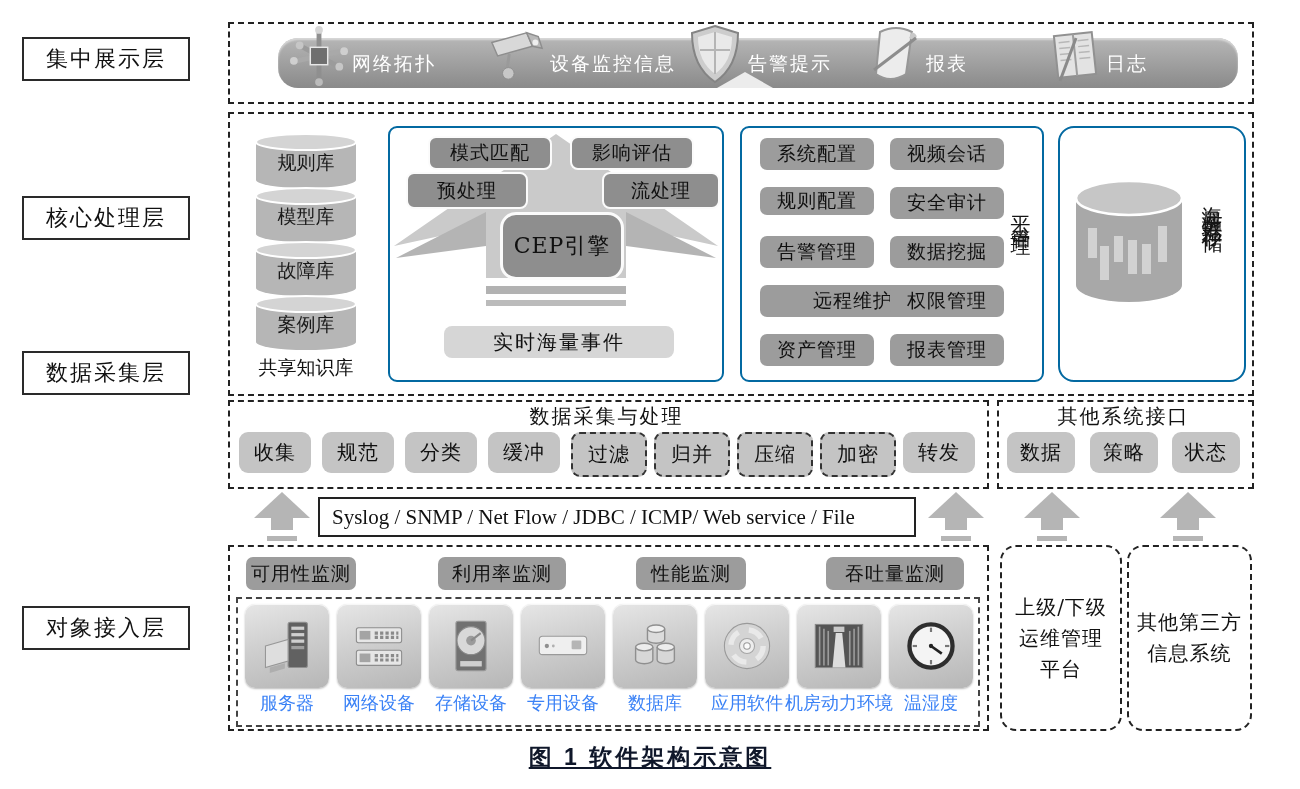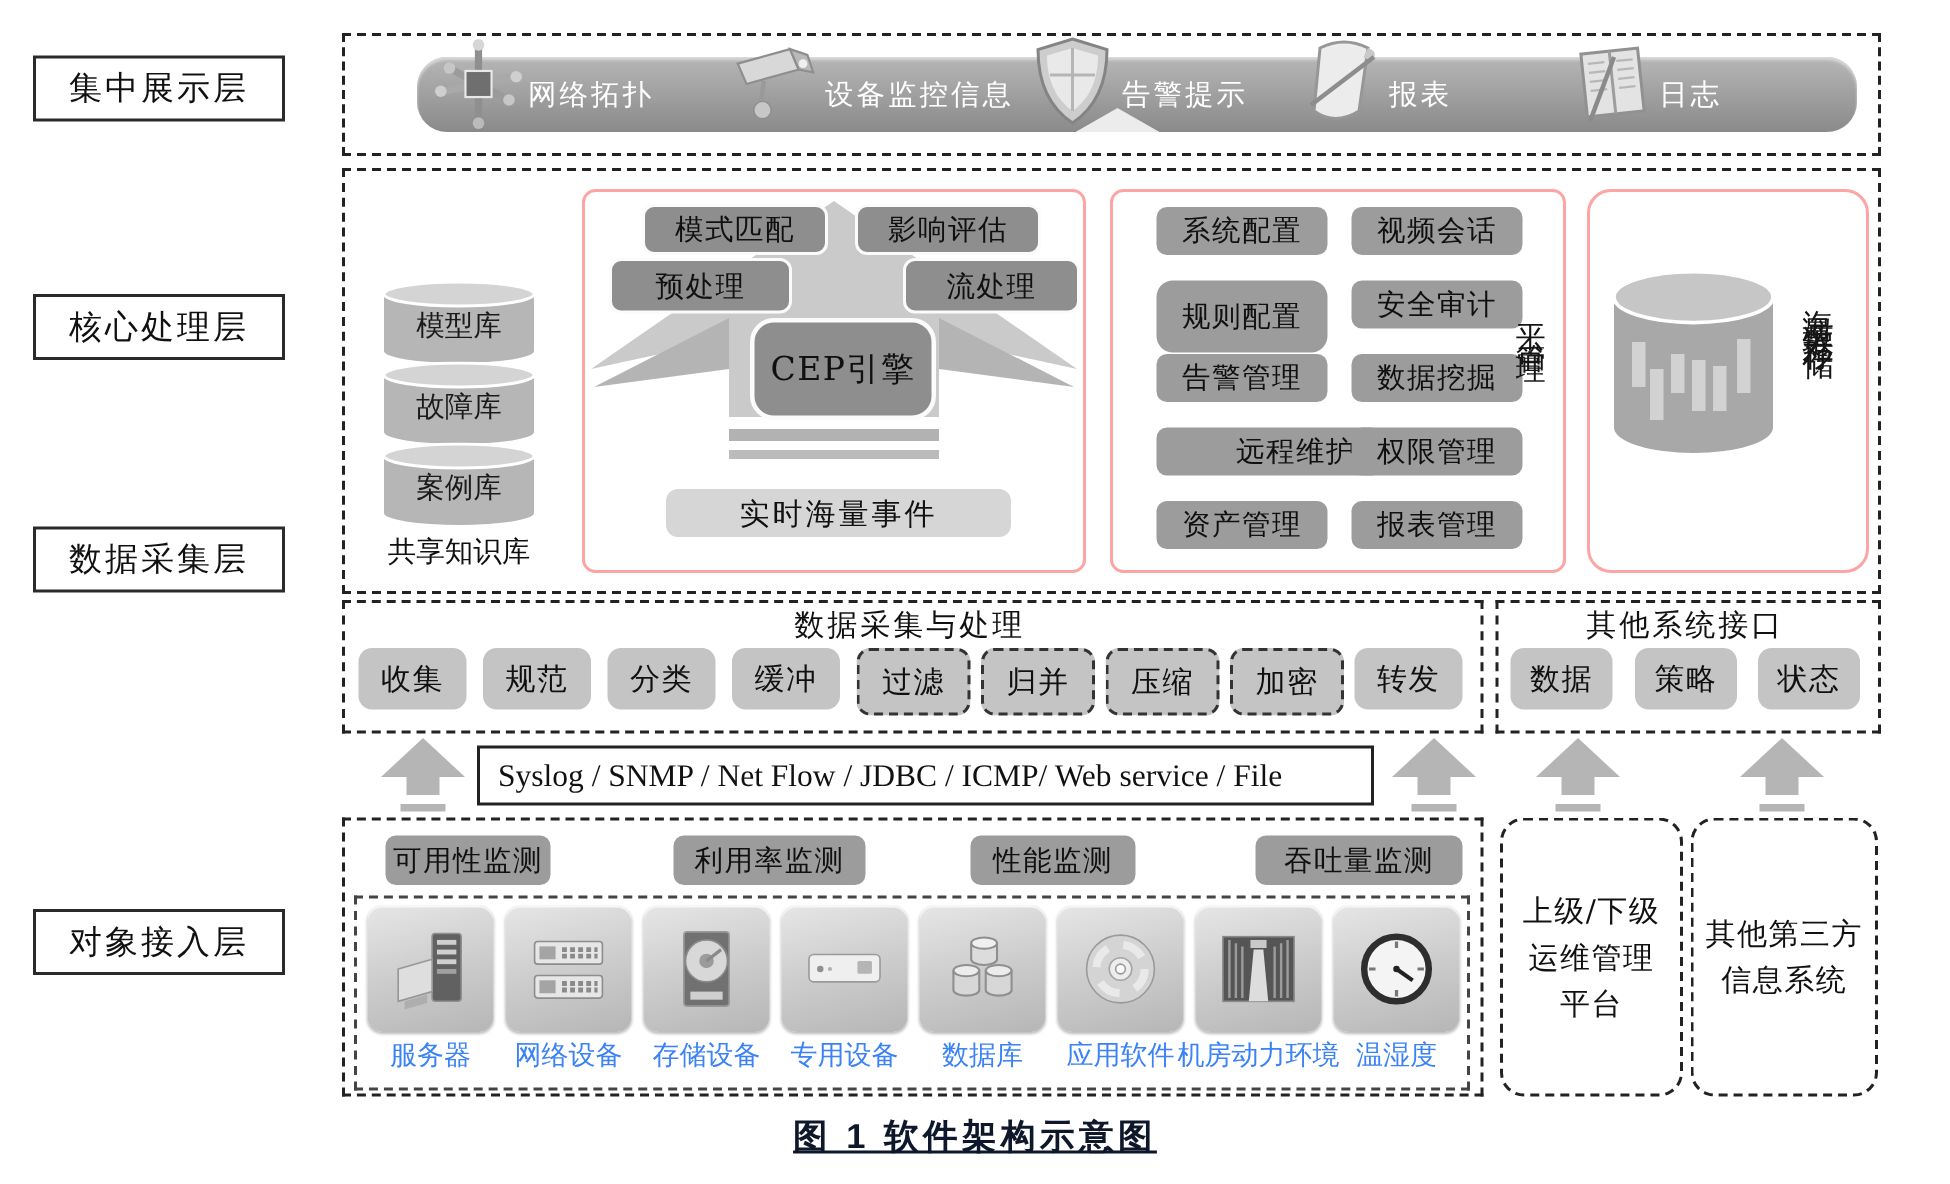--- a/index.html
+++ b/index.html
@@ -10,25 +10,25 @@
   .layer-lbl{position:absolute;left:22px;width:164px;height:40px;border:2px solid #2a2a2a;
              background:#fff;display:flex;align-items:center;justify-content:center;
              font-size:22px;letter-spacing:2px;}
   .gray-bar{position:absolute;left:278px;top:38px;width:960px;height:50px;border-radius:20px;
             background:linear-gradient(#b6b6b6,#8a8a8a);box-shadow:inset 0 2px 2px #d9d9d9;}
   .bar-label{position:absolute;top:38px;height:50px;line-height:50px;color:#fff;
              font-size:19px;letter-spacing:2px;}
   .bar-icon{position:absolute;top:26px;width:58px;height:60px;}
   .notch{position:absolute;top:72px;width:0;height:0;border-left:28px solid transparent;
          border-right:28px solid transparent;border-bottom:16px solid #ececec;}
-  .white-box{position:absolute;top:126px;height:252px;background:#fff;border:2px solid #fca5a5;border-radius:9px;}
+  .white-box{position:absolute;top:126px;height:252px;background:#fff;border:2px solid #0369a1;border-radius:9px;}
   .btn-dark{position:absolute;background:#8e8e8e;border:2px solid #fbfbfb;border-radius:8px;
             display:flex;align-items:center;justify-content:center;font-size:19px;color:#101010;letter-spacing:1px;}
   .btn-mid{position:absolute;background:#9c9c9c;border-radius:7px;display:flex;align-items:center;
-           justify-content:center;font-size:19px;color:#101010;letter-spacing:1px;margin-left:11px;}
+           justify-content:center;font-size:19px;color:#101010;letter-spacing:1px;}
   .btn-light{position:absolute;background:#c4c4c4;border-radius:9px;display:flex;align-items:center;
              justify-content:center;font-size:20px;color:#101010;letter-spacing:1px;width:72px;height:41px;top:432px;}
   .btn-light.dashed{border:2px dashed #333;}
   .cyl{position:absolute;left:254px;width:104px;height:56px;}
   .cyl span{position:absolute;left:0;top:17px;width:100%;text-align:center;font-size:19px;color:#1a1a1a;}
   .vtext{position:absolute;writing-mode:vertical-rl;text-orientation:upright;font-size:20px;
          letter-spacing:7px;color:#151515;}
   .stripe{position:absolute;left:96px;width:140px;background:#b2b2b2;}
   .tile{position:absolute;top:604px;width:84px;height:84px;border-radius:10px;
         background:linear-gradient(165deg,#e6e6e6 0%,#cfcfcf 45%,#b6b6b6 100%);
@@ -109,20 +109,27 @@
         <line x1="29" y1="8" x2="29" y2="50" stroke="#9d9d9d" stroke-width="2"></line>
         <path d="M14 15 h11 M14 21 h11 M14 27 h11 M14 33 h11 M33 15 h11 M33 21 h11 M33 27 h11 M33 33 h11" stroke="#b7b7b7" stroke-width="1.5" fill="none"></path>
       </g>
       <line x1="14" y1="55" x2="30" y2="12" stroke="#8a8a8a" stroke-width="3"></line>
     </svg>
   </div>
   <span class="bar-label" style="left:1106px;">日志</span>
 
   <div class="dash-box" style="left:228px;top:112px;width:1022px;height:280px;"></div>
 
+  <div class="cyl" style="top:133px;">
+    <svg viewBox="0 0 104 56" width="104" height="56">
+      <path d="M2 9 L2 47 A50 8 0 0 0 102 47 L102 9 Z" fill="#b6b6b6"></path>
+      <ellipse cx="52" cy="9" rx="50" ry="8" fill="#d4d4d4" stroke="#ffffff" stroke-width="2"></ellipse>
+    </svg>
+    <span>规则库</span>
+  </div>
   <div class="cyl" style="top:187px;">
     <svg viewBox="0 0 104 56" width="104" height="56">
       <path d="M2 9 L2 47 A50 8 0 0 0 102 47 L102 9 Z" fill="#b6b6b6"></path>
       <ellipse cx="52" cy="9" rx="50" ry="8" fill="#d4d4d4" stroke="#ffffff" stroke-width="2"></ellipse>
     </svg>
     <span>模型库</span>
   </div>
   <div class="cyl" style="top:241px;">
     <svg viewBox="0 0 104 56" width="104" height="56">
       <path d="M2 9 L2 47 A50 8 0 0 0 102 47 L102 9 Z" fill="#b6b6b6"></path>
@@ -151,21 +158,21 @@
     <div class="btn-dark" style="left:212px;top:44px;width:114px;height:33px;">流处理</div>
     <div class="btn-dark" style="left:110px;top:84px;width:118px;height:62px;border-radius:16px;border-width:3px;font-size:22px;">CEP引擎</div>
     <div class="stripe" style="top:158px;height:8px;"></div>
     <div class="stripe" style="top:172px;height:6px;background:#bbbbbb;"></div>
     <div class="abs" style="left:54px;top:198px;width:230px;height:32px;background:#d6d6d6;border-radius:8px;display:flex;align-items:center;justify-content:center;font-size:20px;letter-spacing:2px;">实时海量事件</div>
   </div>
 
   <div class="white-box" style="left:740px;width:300px;">
     <div class="btn-mid" style="left:18px;top:10px;width:114px;height:32px;">系统配置</div>
     <div class="btn-mid" style="left:148px;top:10px;width:114px;height:32px;">视频会话</div>
-    <div class="btn-mid" style="left:18px;top:59px;width:114px;height:48px;border-radius:11px;">规则配置</div>
+    <div class="btn-mid" style="left:18px;top:59px;width:114px;height:28px;">规则配置</div>
     <div class="btn-mid" style="left:148px;top:59px;width:114px;height:32px;">安全审计</div>
     <div class="btn-mid" style="left:18px;top:108px;width:114px;height:32px;">告警管理</div>
     <div class="btn-mid" style="left:148px;top:108px;width:114px;height:32px;">数据挖掘</div>
     <div class="btn-mid" style="left:18px;top:157px;width:114px;height:32px;padding-left:36px;">远程维护</div>
     <div class="btn-mid" style="left:148px;top:157px;width:114px;height:32px;">权限管理</div>
     <div class="btn-mid" style="left:18px;top:206px;width:114px;height:32px;">资产管理</div>
     <div class="btn-mid" style="left:148px;top:206px;width:114px;height:32px;">报表管理</div>
     <div class="vtext" style="left:266px;top:72px;">平台管理</div>
   </div>
 

